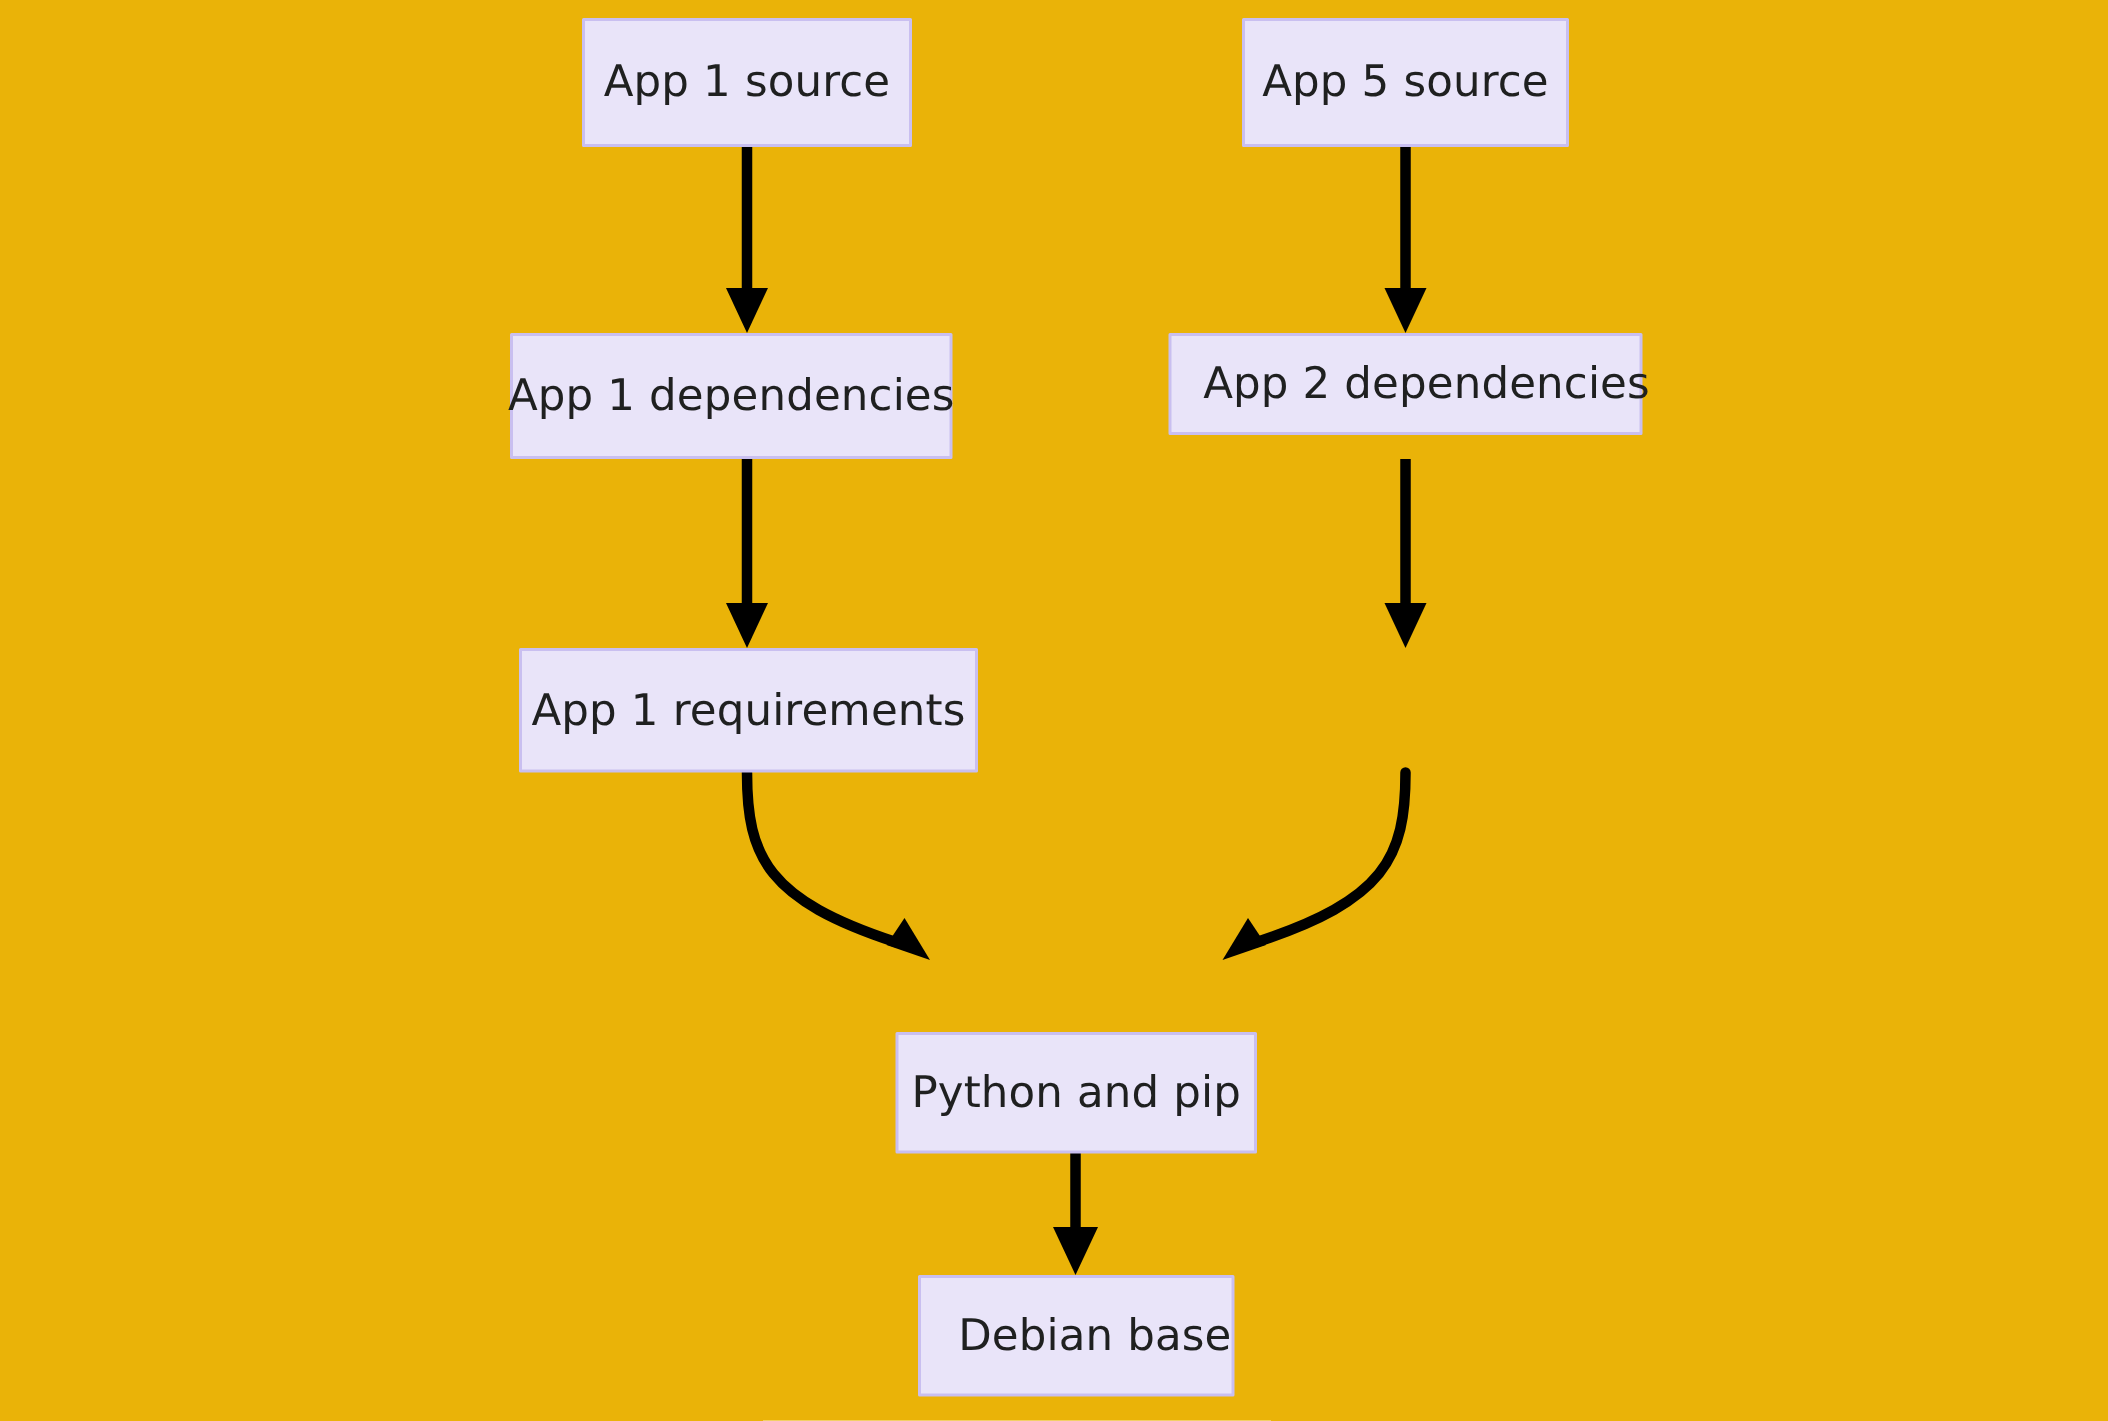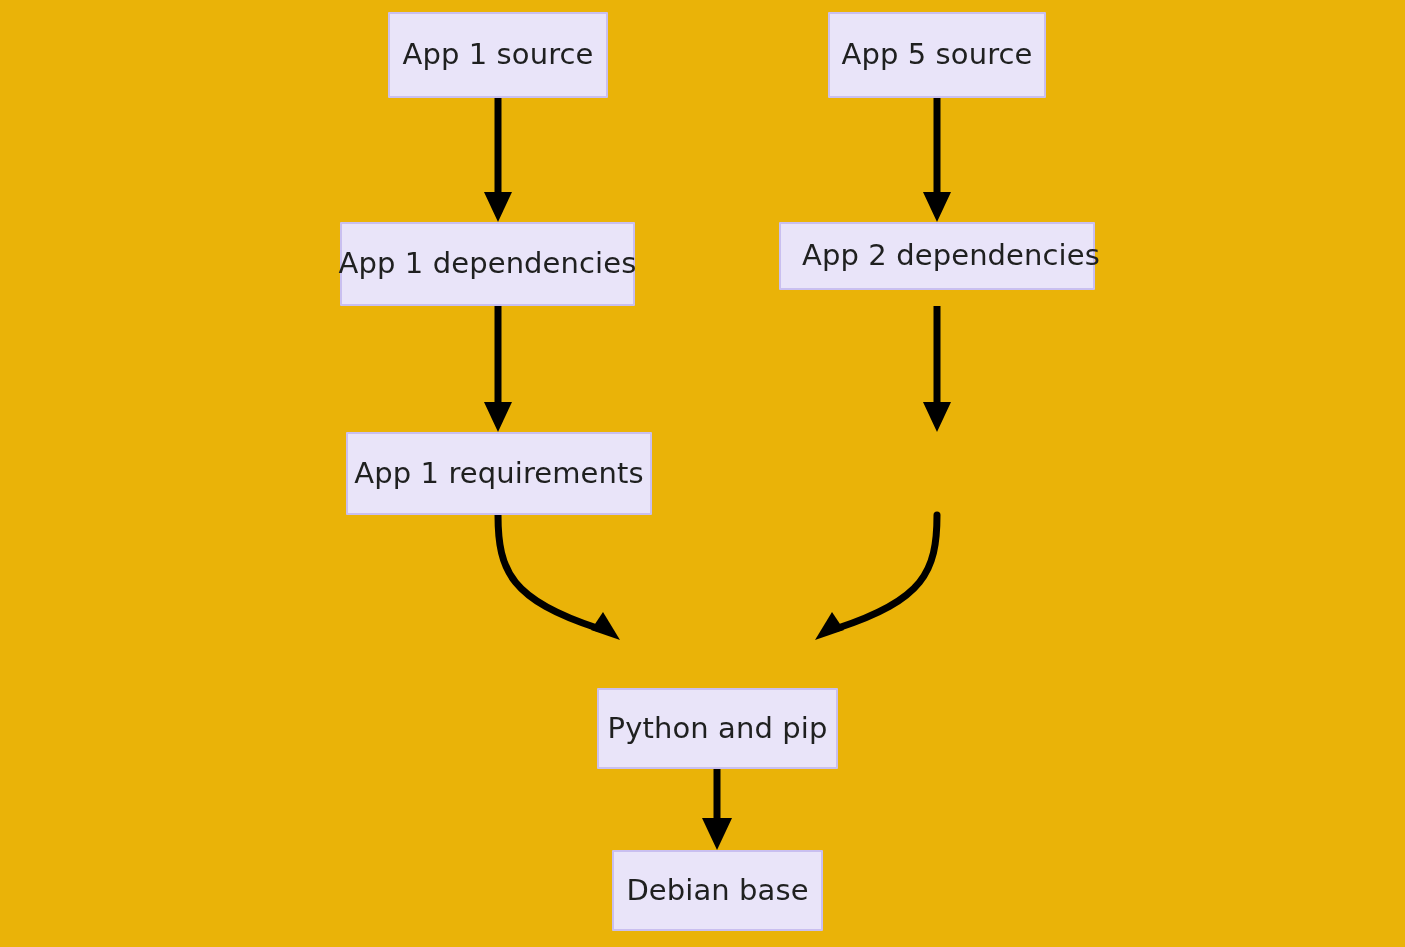--- a/index.html
+++ b/index.html
@@ -110,17 +110,17 @@
 
   <div class="node" style="left:346px; top:432px; width:306px; height:83px;">
     <span class="node-label">App 1 requirements</span>
   </div>
 
 
   <div class="node" style="left:597px; top:640px; width:241px; height:81px;margin-top:48px;">
     <span class="node-label">Python and pip</span>
   </div>
 
-  <div class="node" style="left:612px; top:850px; width:211px; height:81px;">
+  <div class="node" style="left:612px; top:850px; width:211px; height:81px;justify-content:flex-end;">
     <span class="node-label">Debian base</span>
   </div>
 
 </div>
 
 </body></html>

